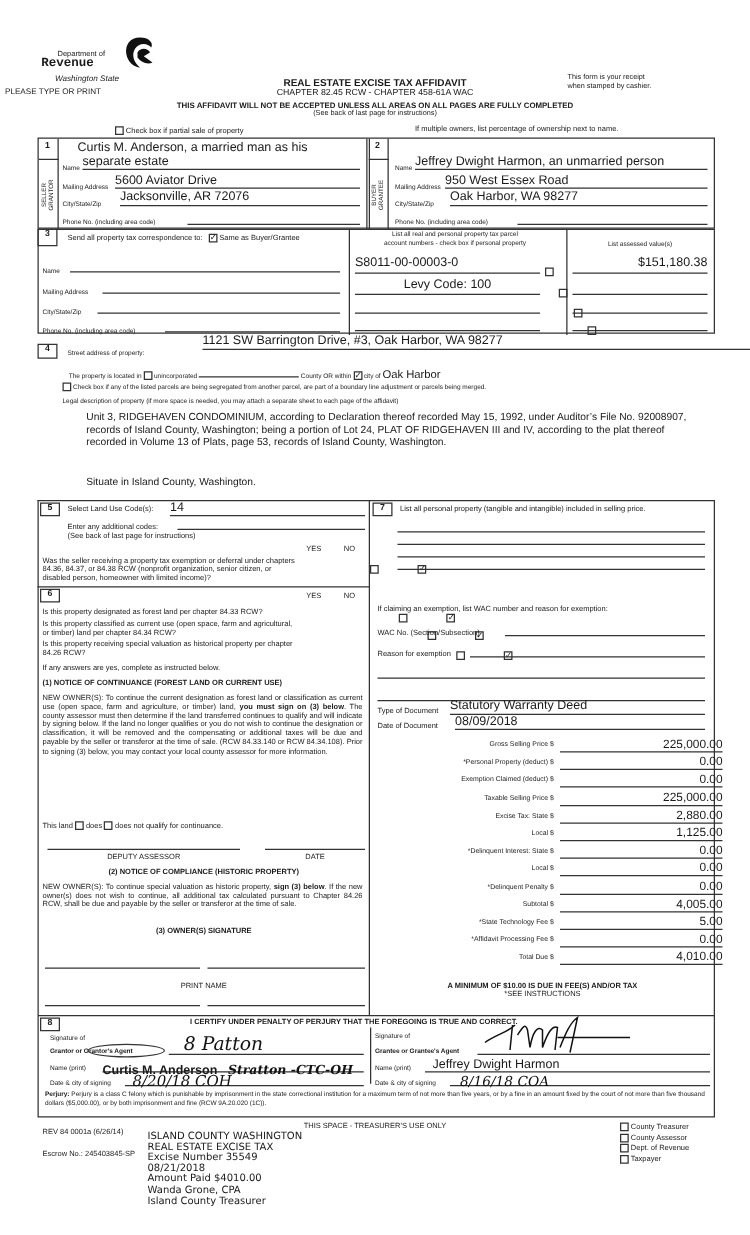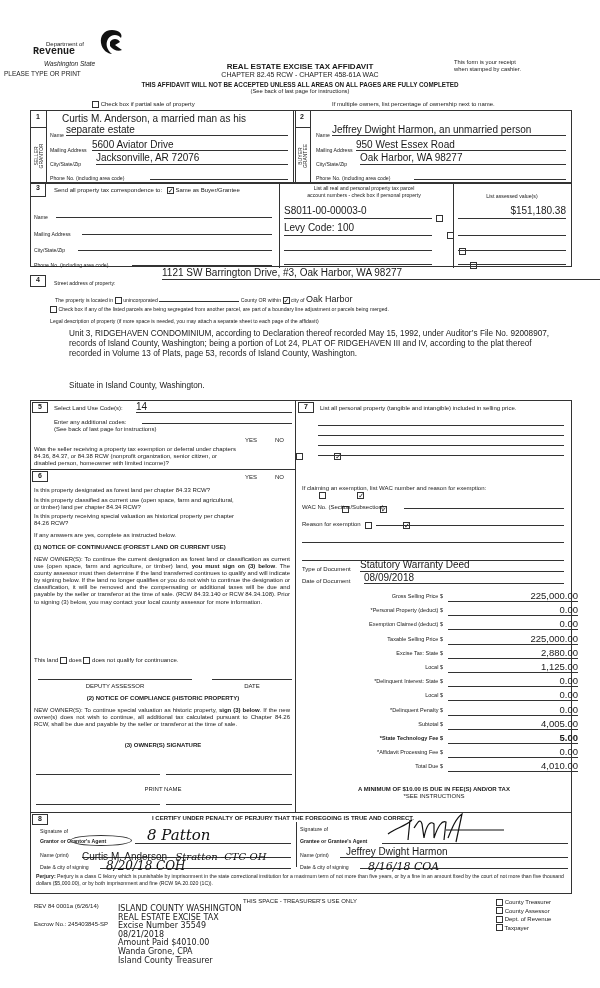--- a/index.html
+++ b/index.html
@@ -120,21 +120,21 @@
 <div class="abs center tiny" style="left:280px;top:185px;width:168px;line-height:6.5px;">
   <div>List all real and personal property tax parcel</div>
   <div>account numbers - check box if personal property</div>
 </div>
 <div class="abs center tiny" style="left:454px;top:193px;width:116px;">List assessed value(s)</div>
 
 <div class="abs fill line" style="left:284px;top:205px;width:148px;height:14px;"><span>S8011-00-00003-0</span></div>
 <span class="cb abs" style="left:436px;top:209px;"></span>
 <div class="abs fill line right" style="left:458px;top:205px;width:108px;height:14px;"><span>$151,180.38</span></div>
 
-<div class="abs fill line" style="left:284px;top:222px;width:148px;height:14px;"><span>Levy Code:  100</span></div>
+<div class="abs fill line" style="left:284px;top:222px;width:148px;height:14px;text-align:center;"><span>Levy Code:  100</span></div>
 <span class="cb abs" style="left:436px;top:226px;"></span>
 <div class="abs line" style="left:458px;top:222px;width:108px;height:14px;"></div>
 
 <div class="abs line" style="left:284px;top:238px;width:148px;height:13px;"></div>
 <span class="cb abs" style="left:436px;top:242px;"></span>
 <div class="abs line" style="left:458px;top:238px;width:108px;height:13px;"></div>
 
 <div class="abs line" style="left:284px;top:253px;width:148px;height:12px;"></div>
 <span class="cb abs" style="left:436px;top:256px;"></span>
 <div class="abs line" style="left:458px;top:253px;width:108px;height:12px;"></div>
@@ -276,21 +276,21 @@
       <span class="val">0.00</span>
     </div>
     <div class="amt-row" style="top: 703.6px;">
       <span class="lbl">*Delinquent Penalty $</span>
       <span class="val">0.00</span>
     </div>
     <div class="amt-row" style="top: 717.8px;">
       <span class="lbl">Subtotal $</span>
       <span class="val">4,005.00</span>
     </div>
-    <div class="amt-row" style="top: 732px; font-weight: bold;">
+    <div class="amt-row" style="top: 732px;">
       <span class="lbl">*State Technology Fee $</span>
       <span class="val">5.00</span>
     </div>
     <div class="amt-row" style="top: 746.2px;">
       <span class="lbl">*Affidavit Processing Fee $</span>
       <span class="val">0.00</span>
     </div>
     <div class="amt-row" style="top: 760.4px;">
       <span class="lbl">Total Due $</span>
       <span class="val">4,010.00</span>
@@ -306,21 +306,21 @@
 <div class="abs small bold" style="left:152px;top:815px;white-space:nowrap;">I CERTIFY UNDER PENALTY OF PERJURY THAT THE FOREGOING IS TRUE AND CORRECT.</div>
 <div class="abs" style="left:296px;top:822px;width:1px;height:45px;background:#333;"></div>
 
 <div class="abs tiny" style="left:40px;top:828px;">Signature of</div>
 <div class="abs tiny bold" style="left:40px;top:838px;border:0;">Grantor or Grantor's Agent</div>
 <div class="abs" style="left:70px;top:835px;width:62px;height:11px;border:1px solid #333;border-radius:50%;"></div>
 <div class="abs line" style="left:135px;top:826px;width:156px;height:18px;">
   <span class="sig" style="font-size:15px;margin-left:12px;">8 Patton</span>
 </div>
 <div class="abs tiny" style="left:40px;top:852px;">Name (print)</div>
-<div class="abs line" style="left:82px;top:846px;width:209px;height:12px;">
+<div class="abs line" style="left:82px;top:846px;width:209px;height:12px;font-weight:bold;">
   <span class="fill">Curtis M. Anderson</span>
   <span class="sig" style="font-size:10px;margin-left:4px;">Stratton -CTC-OH</span>
 </div>
 <div class="abs tiny" style="left:40px;top:864px;">Date &amp; city of signing</div>
 <div class="abs line" style="left:100px;top:856px;width:191px;height:13px;">
   <span class="sig" style="font-size:12px;margin-left:6px;">8/20/18 COH</span>
 </div>
 
 <div class="abs tiny" style="left:300px;top:826px;">Signature of</div>
 <div class="abs tiny bold" style="left:300px;top:838px;">Grantee or Grantee's Agent</div>

